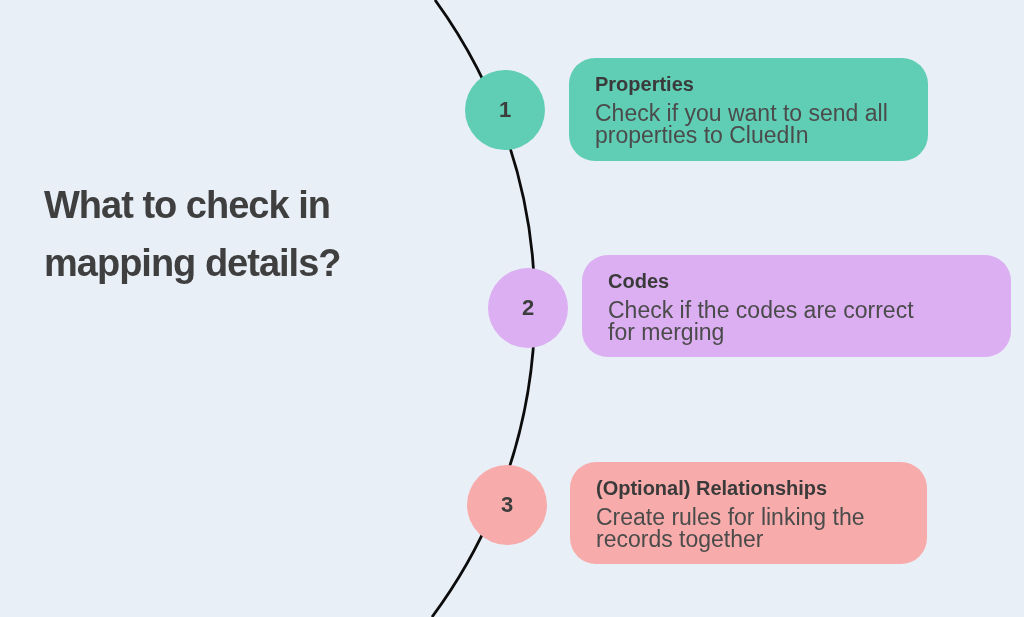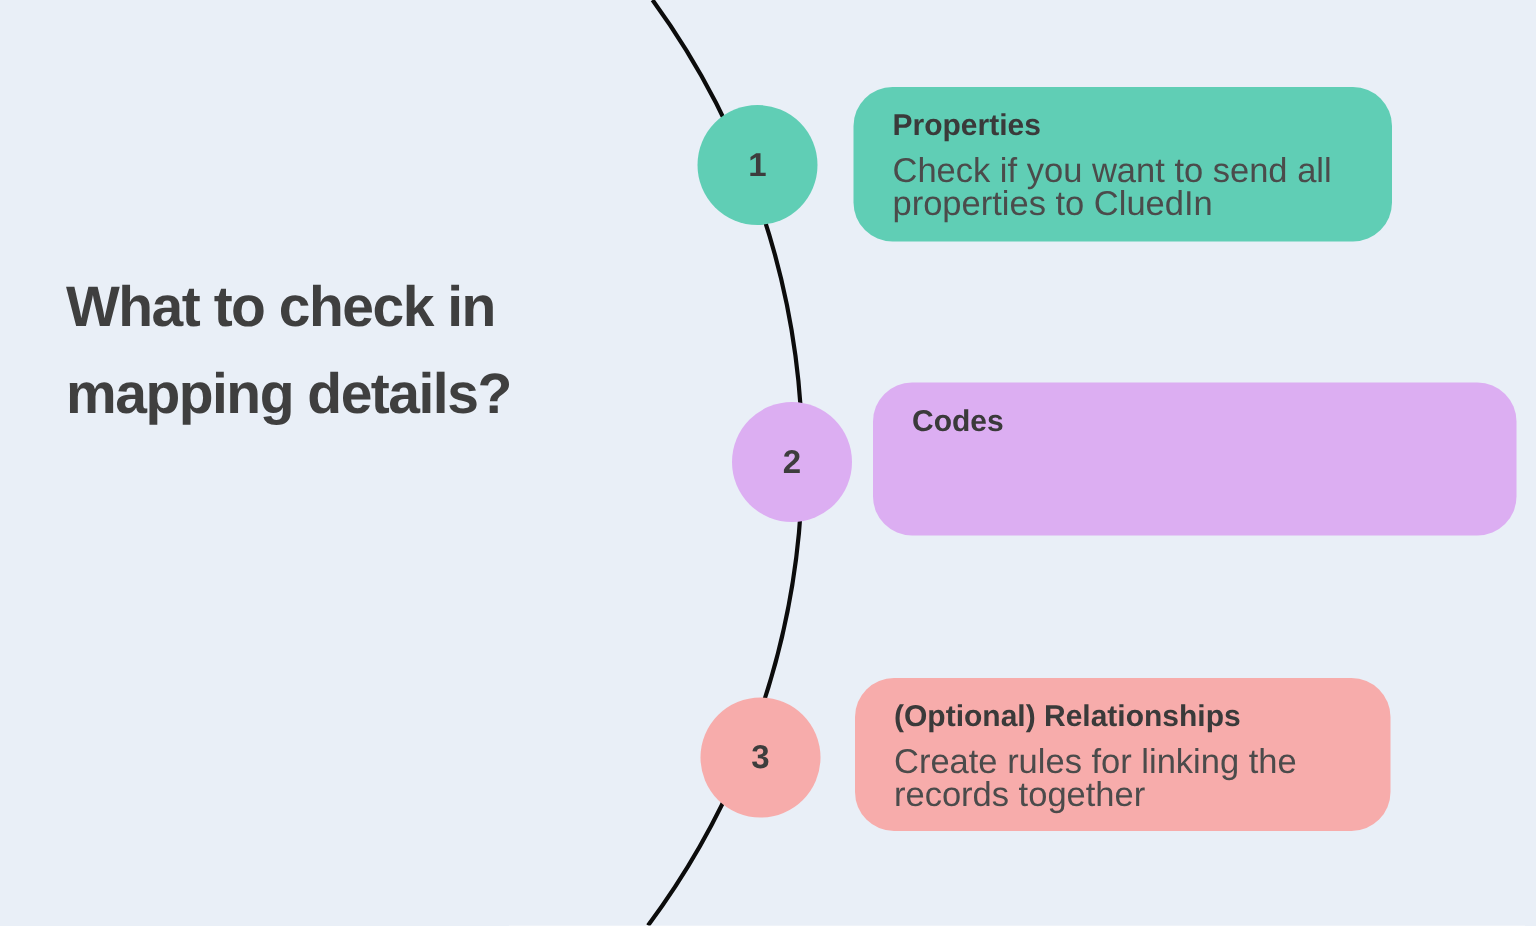--- a/index.html
+++ b/index.html
@@ -51,21 +51,21 @@
   .circle-3 { left: 467px; top: 465px; }
 
   .step-card {
     position: absolute;
     border-radius: 26px;
     padding: 15px 34px 0 26px;
     z-index: 2;
   }
   .card-1 { left: 569px; top: 58px;  width: 359px; height: 103px; }
   .card-2 { left: 562px; top: 255px; width: 429px; height: 102px; margin-left: 20px; }
-  .card-3 { left: 570px; top: 452px; width: 357px; height: 102px; }
+  .card-3 { left: 570px; top: 462px; width: 357px; height: 102px; }
 
   .card-heading {
     font-size: 20px;
     font-weight: 700;
     color: #3a3a3a;
     margin-bottom: 6px;
   }
   .card-description {
     font-size: 23px;
     line-height: 22px;
@@ -90,20 +90,21 @@
   <div class="step-card card-1" style="background-color: rgb(96, 206, 181);">
     <div class="card-heading">Properties</div>
     <div class="card-description">Check if you want to send all properties to CluedIn</div>
   </div>
 
   <div class="step-circle circle-2" style="background-color: rgb(220, 174, 242);">
     <span>2</span>
   </div>
   <div class="step-card card-2" style="background-color: rgb(220, 174, 242);">
     <div class="card-heading">Codes</div>
+    <div class="card-description">Check if the codes are correct for merging</div>
   </div>
 
   <div class="step-circle circle-3" style="background-color: rgb(247, 172, 171);">
     <span>3</span>
   </div>
   <div class="step-card card-3" style="background-color: rgb(247, 172, 171);">
     <div class="card-heading">(Optional) Relationships</div>
     <div class="card-description">Create rules for linking the records together</div>
   </div>
 

